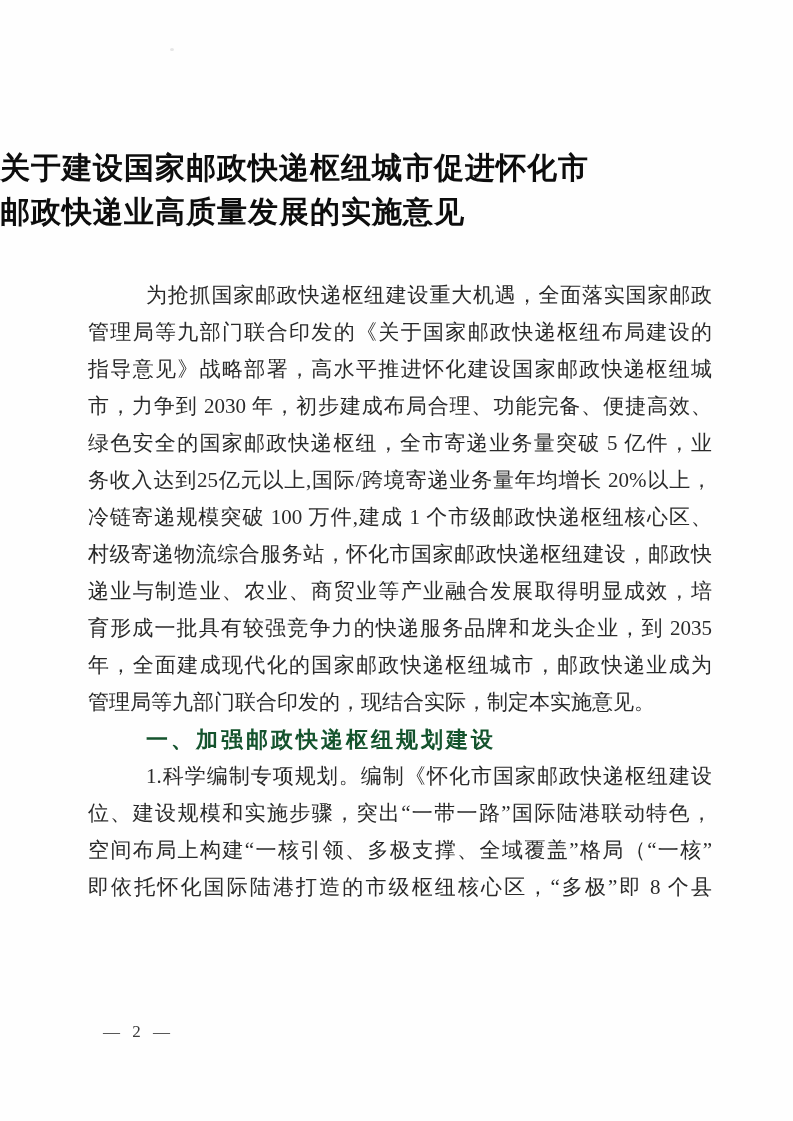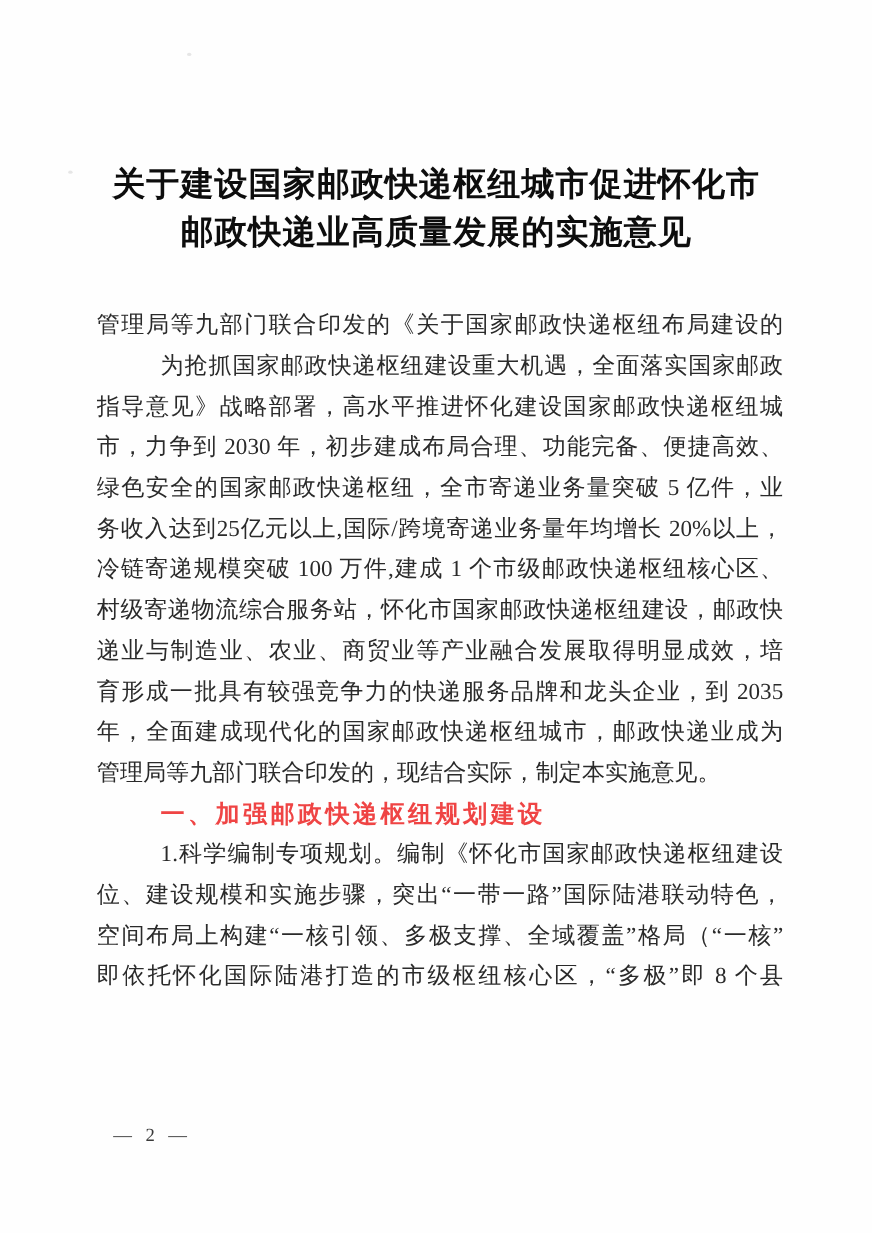--- a/index.html
+++ b/index.html
@@ -14,21 +14,20 @@
     background: #fefefe;
     overflow: hidden;
     font-family: "Liberation Serif", serif;
   }
   
   .doc-title {
     position: absolute;
     top: 146px;
     left: 0;
     width: 793px;
-    text-align: center;
     color: #0d0d0d;
     font-family: "Liberation Serif", serif;
     font-weight: bold;
     font-size: 30px;
     line-height: 44px;
     letter-spacing: 1px;
   }
   
   .body-text {
     position: absolute;
@@ -48,21 +47,21 @@
   }
   .line.indent {
     text-indent: 58px;
   }
   .line.no-stretch {
     text-align-last: left;
   }
   .line.heading {
     font-family: "Liberation Sans", sans-serif;
     font-weight: bold;
-    color: #ef4444;
+    color: #14532d;
     font-size: 22px;
     letter-spacing: 3px;
     text-align: right;
     text-align-last: left;
     text-indent: 58px;
   }
   
   .page-number {
     position: absolute;
     left: 103px;
@@ -91,22 +90,22 @@
 
   <span class="speck s1"></span>
   <span class="speck s2"></span>
 
   <div class="doc-title">
     <div>关于建设国家邮政快递枢纽城市促进怀化市</div>
     <div>邮政快递业高质量发展的实施意见</div>
   </div>
 
   <div class="body-text">
+    <div class="line indent">为抢抓国家邮政快递枢纽建设重大机遇，全面落实国家邮政</div>
     <div class="line">管理局等九部门联合印发的《关于国家邮政快递枢纽布局建设的</div>
-    <div class="line indent">为抢抓国家邮政快递枢纽建设重大机遇，全面落实国家邮政</div>
     <div class="line">指导意见》战略部署，高水平推进怀化建设国家邮政快递枢纽城</div>
     <div class="line">市，力争到 2030 年，初步建成布局合理、功能完备、便捷高效、</div>
     <div class="line">绿色安全的国家邮政快递枢纽，全市寄递业务量突破 5 亿件，业</div>
     <div class="line">务收入达到25亿元以上,国际/跨境寄递业务量年均增长 20%以上，</div>
     <div class="line">冷链寄递规模突破 100 万件,建成 1 个市级邮政快递枢纽核心区、</div>
     <div class="line">村级寄递物流综合服务站，怀化市国家邮政快递枢纽建设，邮政快</div>
     <div class="line">递业与制造业、农业、商贸业等产业融合发展取得明显成效，培</div>
     <div class="line">育形成一批具有较强竞争力的快递服务品牌和龙头企业，到 2035</div>
     <div class="line">年，全面建成现代化的国家邮政快递枢纽城市，邮政快递业成为</div>
     <div class="line no-stretch">管理局等九部门联合印发的，现结合实际，制定本实施意见。</div>

